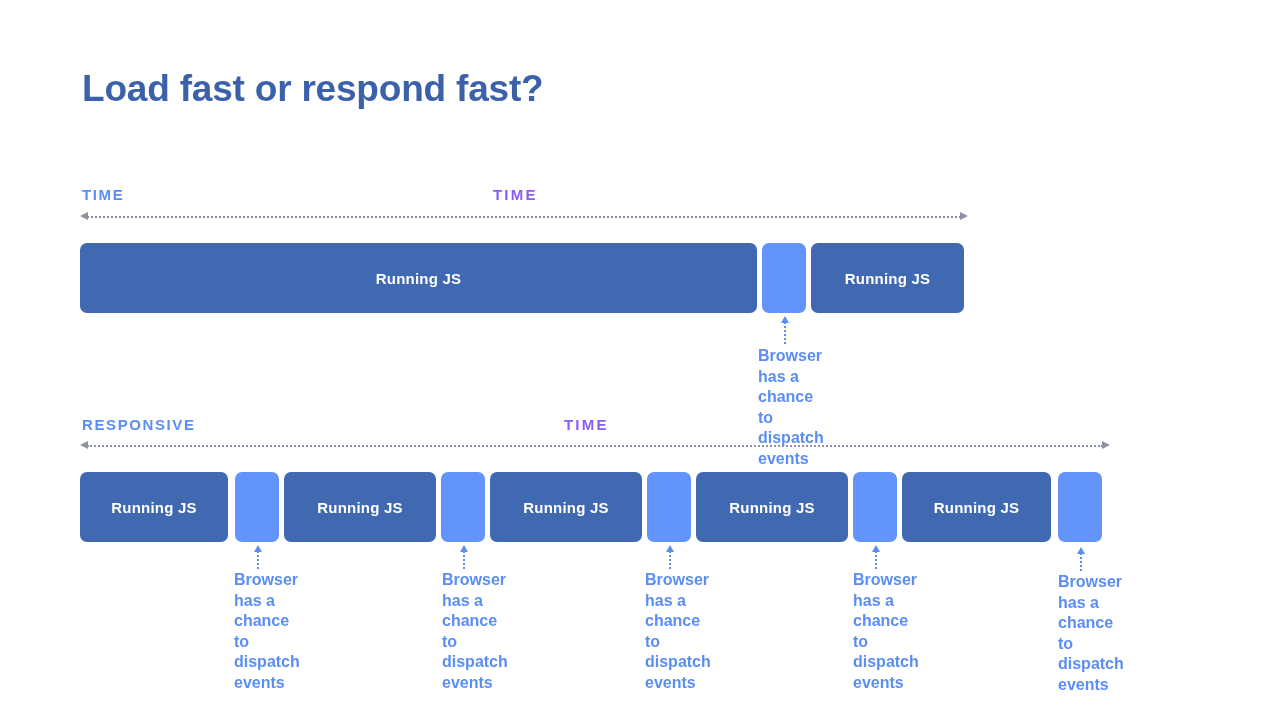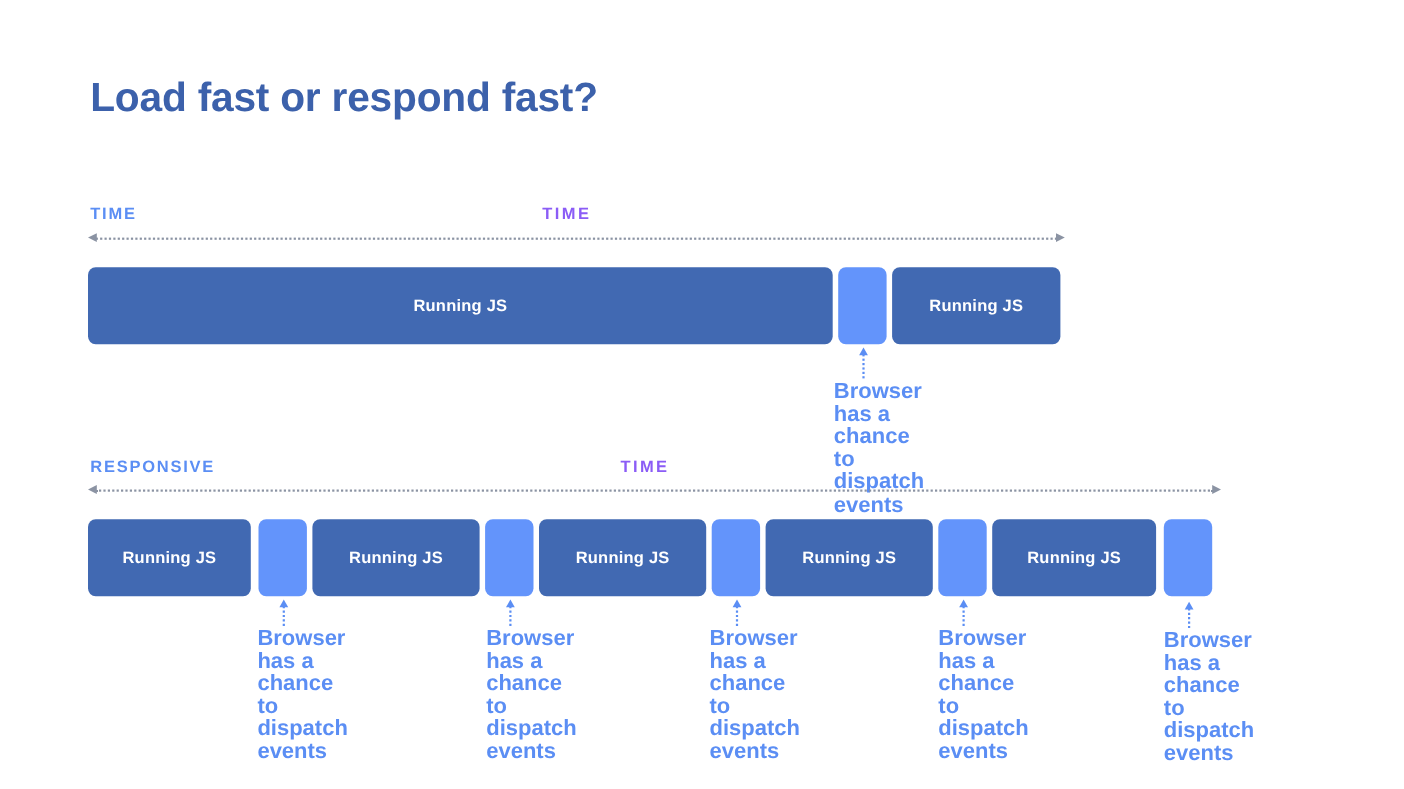--- a/index.html
+++ b/index.html
@@ -118,21 +118,21 @@
     top: -6px;
     width: 0;
     height: 0;
     border-left: 4.5px solid transparent;
     border-right: 4.5px solid transparent;
     border-bottom: 7px solid #5b8ef4;
     margin-left: -3.5px;
   }
   .callout .ctext {
     position: absolute;
-    font-size: 20px;
+    font-size: 16px;
     font-weight: bold;
     color: #5b8ef4;
     line-height: 20.5px;
     white-space: pre-line;
   }
 </style>
 </head>
 <body>
 
 <div class="slide">

